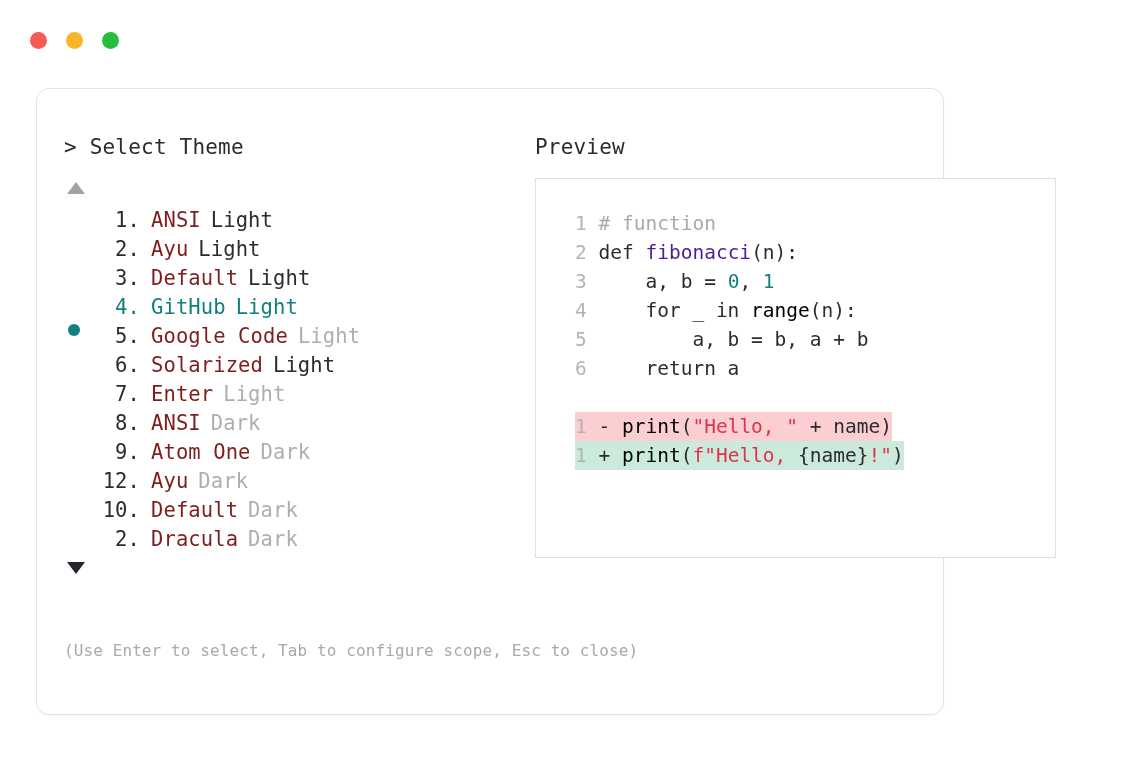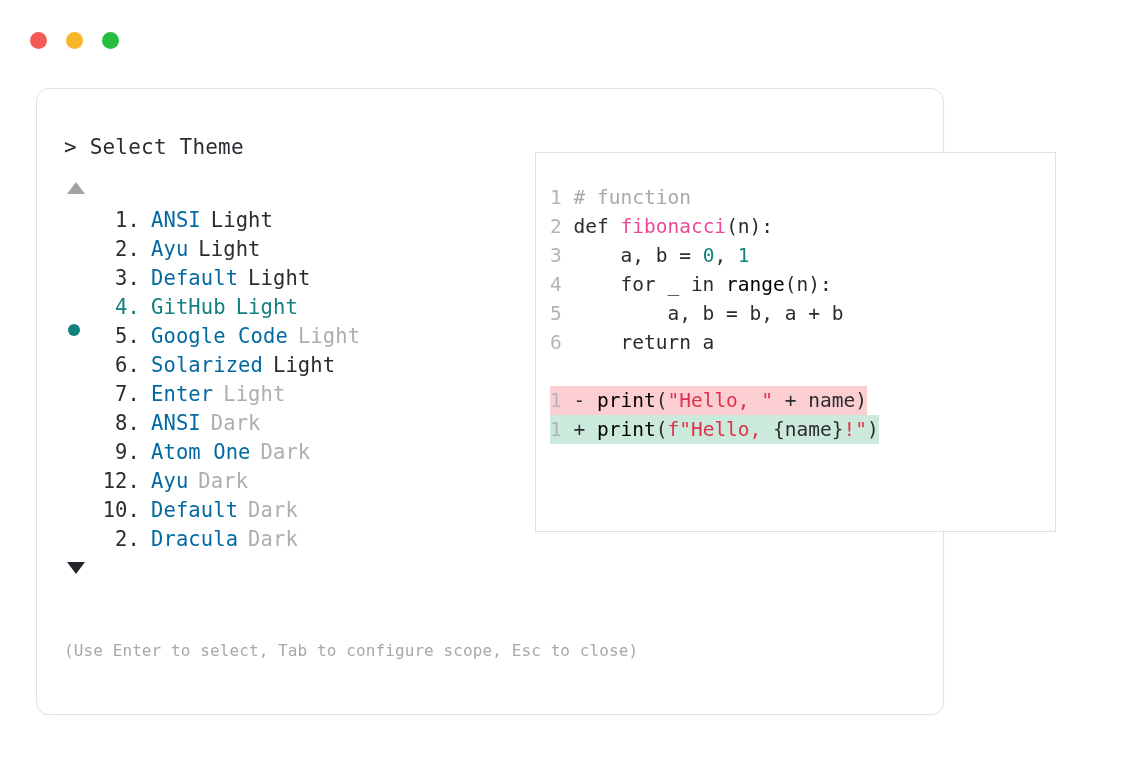--- a/index.html
+++ b/index.html
@@ -67,21 +67,21 @@
   .bullet-cell { width: 30px; flex: 0 0 30px; position: relative; }
   .bullet {
     position: absolute; left: 4px; top: 10px;
     width: 12px; height: 12px; border-radius: 50%;
     background: #12807e;
   }
   .num {
     width: 46px; flex: 0 0 46px; text-align: right;
     color: #2b2b31;
   }
-  .name { color: #0369a1; margin-left: 11px; }
+  .name { color: #7f1d1d; margin-left: 11px; }
   .variant { margin-left: 10px; }
   .variant.bright { color: #2b2b31; }
   .variant.dim    { color: #aeaeb2; }
   .theme-row.selected .num,
   .theme-row.selected .num-dot,
   .theme-row.selected .name,
   .theme-row.selected .variant { color: #12807e; }
 
   
   .hint {
@@ -89,31 +89,32 @@
     font-size: 16px; line-height: 26px; color: #a8a8ad;
     white-space: pre; letter-spacing: .1px;
   }
 
   
   .preview-panel {
     margin-top: 18px;
     width: 521px; height: 380px;
     border: 1px solid #e0e0e2;
     background: #ffffff;
+    padding-left: 25px;
   }
   .code {
     padding: 30px 0 0 14px;
     font-size: 19.5px; line-height: 29px;
     white-space: pre;
   }
   .code-line { display: block; white-space: pre; }
   .ln { color: #b4b4b8; }
   .tok-default { color: #2b2b31; }
   .tok-comment { color: #a9a9ad; }
-  .tok-func    { color: #ec4899; }
+  .tok-func    { color: #4c1d95; }
   .tok-num     { color: #12807e; }
   .tok-builtin { color: #000000; }
   .tok-string  { color: #e0314c; }
   .spacer { display: block; height: 29px; }
 
   .diff-line { display: block; white-space: pre; width: max-content; }
   .diff-del { background: #fbcfd2; }
   .diff-add { background: #cceadc; }
   .diff-sign { color: #2b2b31; }
 </style>
@@ -148,20 +149,21 @@
             <div class="theme-row"><span class="bullet-cell"></span><span class="num">9.</span><span class="name">Atom One</span><span class="variant dim">Dark</span></div>
             <div class="theme-row"><span class="bullet-cell"></span><span class="num">12.</span><span class="name">Ayu</span><span class="variant dim">Dark</span></div>
             <div class="theme-row"><span class="bullet-cell"></span><span class="num">10.</span><span class="name">Default</span><span class="variant dim">Dark</span></div>
             <div class="theme-row"><span class="bullet-cell"></span><span class="num">2.</span><span class="name">Dracula</span><span class="variant dim">Dark</span></div>
           </div>
 
         <div class="arrow-dn"></div>
       </div>
 
       <div class="right-col">
+        <div class="header">Preview</div>
         <div class="preview-panel">
           <div class="code" id="code-block"><span class="code-line"><span class="ln">1 </span><span class="tok-comment"># function</span></span><span class="code-line"><span class="ln">2 </span><span class="tok-default">def </span><span class="tok-func">fibonacci</span><span class="tok-default">(n):</span></span><span class="code-line"><span class="ln">3 </span><span class="tok-default">    a, b = </span><span class="tok-num">0</span><span class="tok-default">, </span><span class="tok-num">1</span></span><span class="code-line"><span class="ln">4 </span><span class="tok-default">    for _ in </span><span class="tok-builtin">range</span><span class="tok-default">(n):</span></span><span class="code-line"><span class="ln">5 </span><span class="tok-default">        a, b = b, a + b</span></span><span class="code-line"><span class="ln">6 </span><span class="tok-default">    return a</span></span><span class="spacer"></span><span class="diff-line diff-del"><span class="ln">1 </span><span class="diff-sign">- </span><span class="tok-builtin">print</span><span class="tok-default">(</span><span class="tok-string">"Hello, "</span><span class="tok-default"> + name)</span></span><span class="diff-line diff-add"><span class="ln">1 </span><span class="diff-sign">+ </span><span class="tok-builtin">print</span><span class="tok-default">(</span><span class="tok-string">f"Hello, </span><span class="tok-default">{name}</span><span class="tok-string">!"</span><span class="tok-default">)</span></span></div>
         </div>
       </div>
 
       <div class="hint">(Use Enter to select, Tab to configure scope, Esc to close)</div>
     </div>
   </div>
 </div>
 

